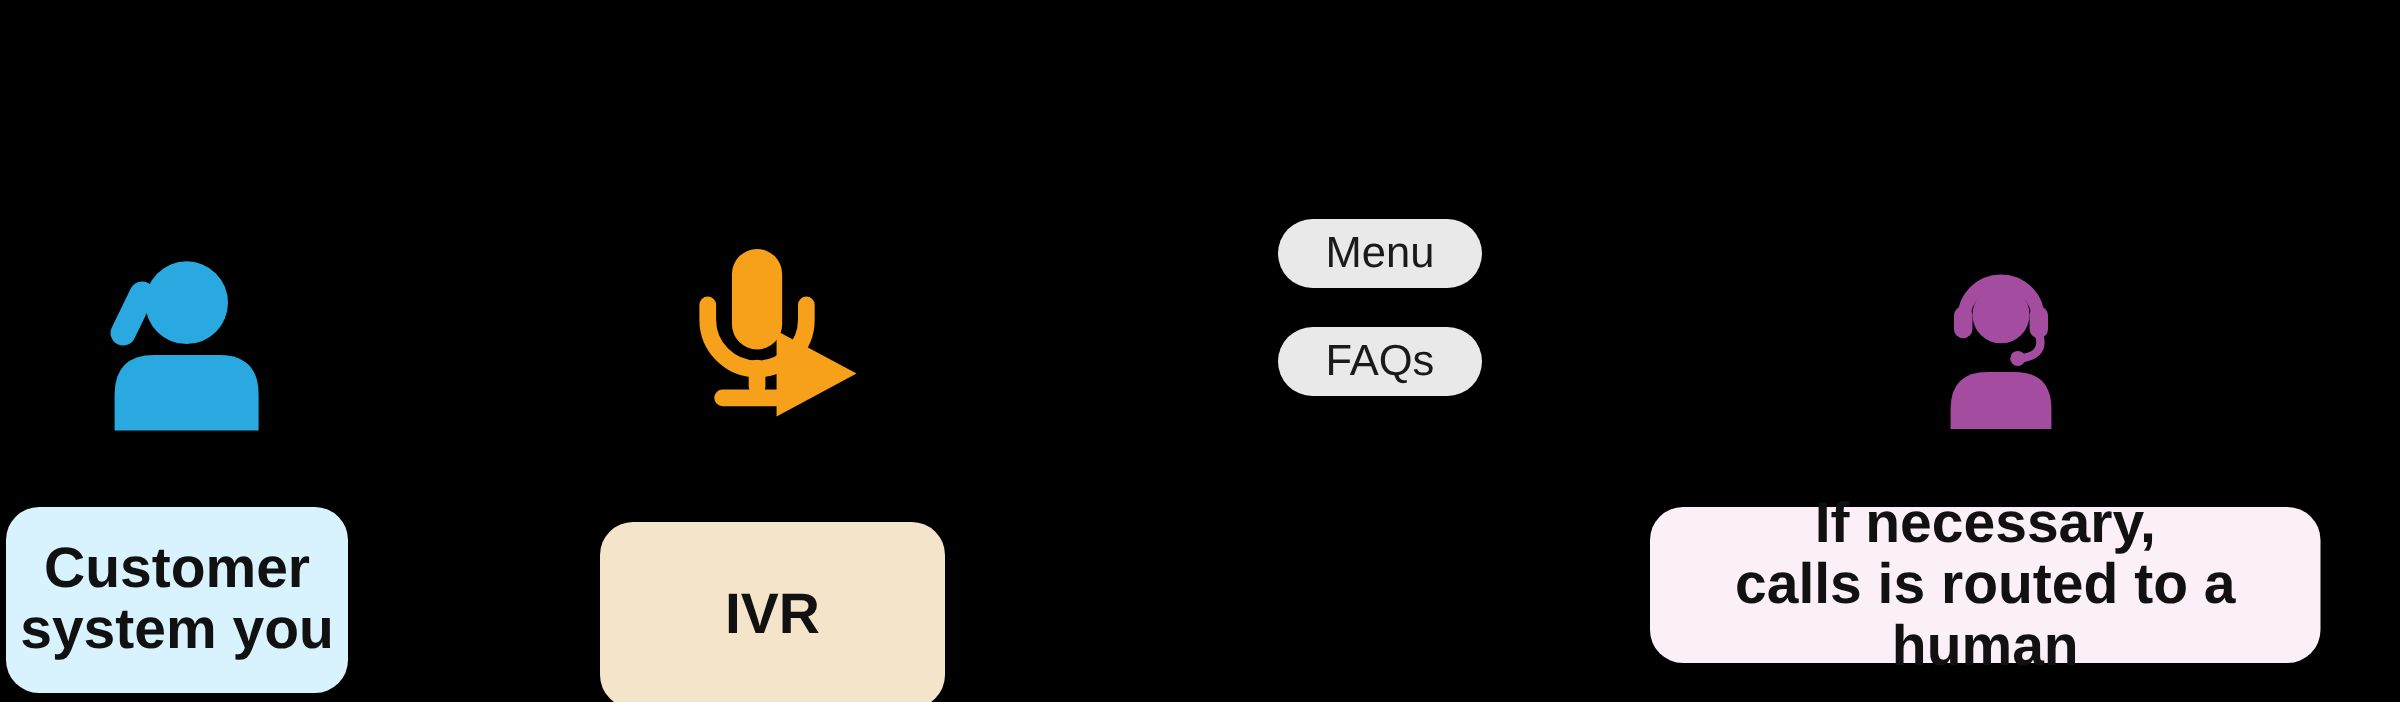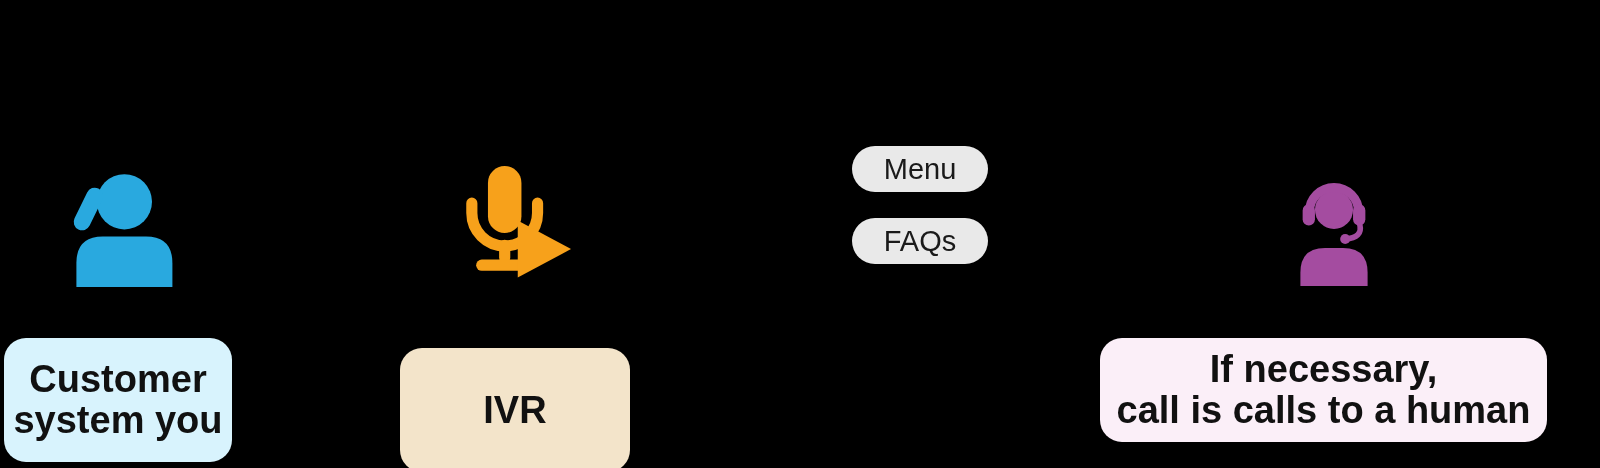--- a/index.html
+++ b/index.html
@@ -114,17 +114,17 @@
         <path d="M28 34 a22 22 0 0 1 44 0" fill="none" stroke="currentColor" stroke-width="8" stroke-linecap="round"></path>
         <rect x="22" y="27" width="11" height="19" rx="5.5" fill="currentColor"></rect>
         <rect x="67" y="27" width="11" height="19" rx="5.5" fill="currentColor"></rect>
         <path d="M73 45 q3 12 -13 13" fill="none" stroke="currentColor" stroke-width="5" stroke-linecap="round"></path>
         <circle cx="60" cy="58" r="4.5" fill="currentColor"></circle>
         <path d="M20 100 V88 Q20 66 42 66 H58 Q80 66 80 88 V100 Z" fill="currentColor"></path>
       </svg>
     </span>
     <div class="label-box agent-box">
       <span>If necessary,</span>
-      <span>call is calls to a human</span>
+      <span>calls is routed to a human</span>
     </div>
   </div>
 
 </div>
 
 </body></html>

